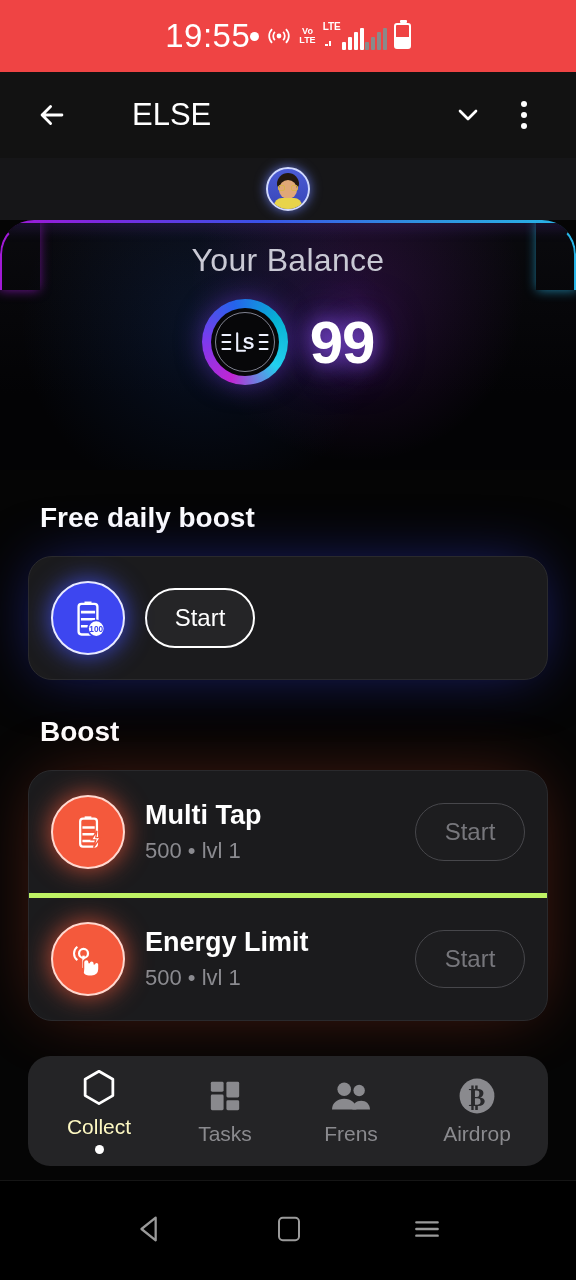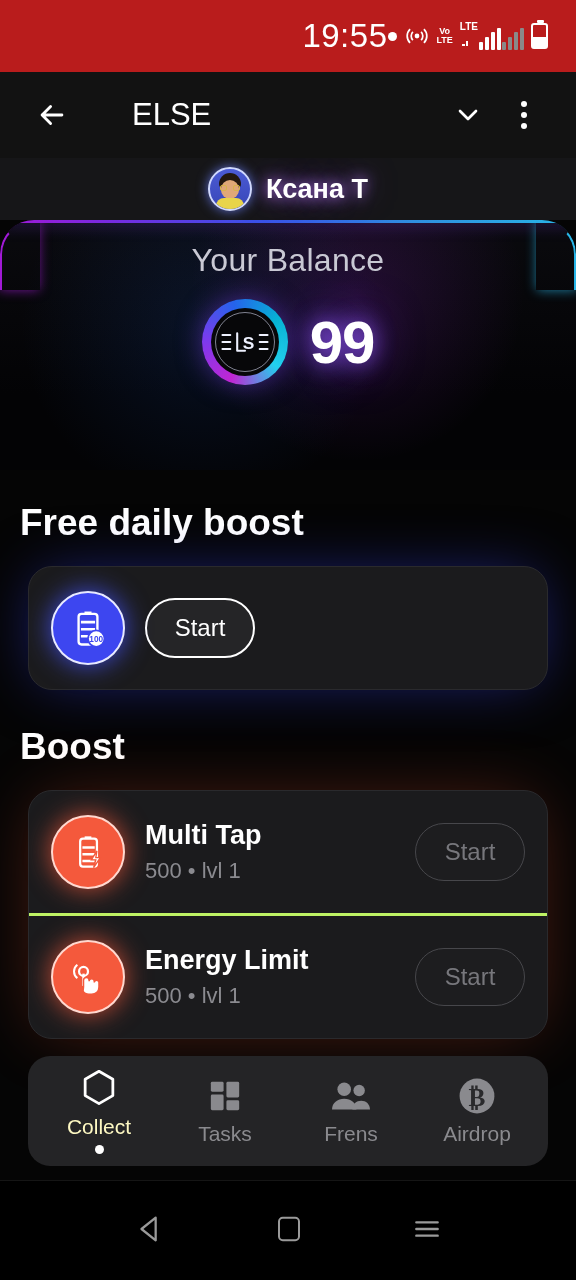--- a/index.html
+++ b/index.html
@@ -6,22 +6,22 @@
   html, body {
     width:576px; height:1280px;
     background:#000;
     font-family:"Liberation Sans", sans-serif;
     overflow:hidden;
   }
   #screen { position:relative; width:576px; height:1280px; background:#000; }
 
   
   .statusbar {
-    height:72px; background:#b91c1c;
-    display:flex; align-items:center; justify-content:flex-end;
+    height:72px; background:#ef4444;
+    display:flex; align-items:center; justify-content:center;
     padding:0 28px;
   }
   .clock { color:#fff; font-size:33px; letter-spacing:.5px; }
   .sb-right { display:flex; align-items:center; gap:7px; }
   .sb-dot { width:9px; height:9px; border-radius:50%; background:#fff; }
   .sb-ico { display:block; }
   .volte { color:#fff; font-size:9px; font-weight:bold; line-height:9.5px; text-align:center; }
   .lte-wrap { display:flex; align-items:flex-end; gap:1px; }
   .lte-lbl { color:#fff; font-size:10px; font-weight:bold; line-height:10px; text-align:center; }
   .bars { display:flex; align-items:flex-end; gap:2px; height:22px; }
@@ -113,30 +113,30 @@
   .coin-in:before {
     content:""; position:absolute; inset:4px; border-radius:50%;
     border:1.5px solid rgba(225,230,255,.55);
   }
   .bal-value {
     color:#fff; font-size:60px; font-weight:bold; letter-spacing:-1px;
     text-shadow:0 0 22px rgba(150,90,255,.95), 0 0 48px rgba(120,60,240,.7);
   }
 
   
-  .section-title { color:#fff; font-size:37px; font-weight:bold; padding:0 20px; }
+  .section-title { color:#fff; font-size:28px; font-weight:bold; padding:0 40px; }
   .card {
     margin:0 28px; background:#1b1b1d; border:1px solid #2a2a2d; border-radius:24px;
     position:relative;
   }
   .card.blue  { box-shadow:0 0 60px -10px rgba(50,60,220,.55); }
   .card.boost { box-shadow:0 0 70px -12px rgba(255,90,50,.32); }
 
   .row { display:flex; align-items:center; padding:24px 22px; gap:20px; }
-  .row + .row { border-top:3px solid #bef264; }
+  .row + .row { border-top:5px solid #bef264; }
   .ico {
     width:74px; height:74px; border-radius:50%; flex:0 0 74px;
     display:flex; align-items:center; justify-content:center; position:relative;
   }
   .ico.blue   { background:#3d46f0; border:2.5px solid #e8eaff; box-shadow:0 0 26px rgba(70,85,255,.85); }
   .ico.orange { background:#f4593c; border:2.5px solid #ffd8cf; box-shadow:0 0 26px rgba(244,89,60,.8); }
   .row-mid { flex:1; min-width:0; }
   .row-title { color:#fff; font-size:27px; font-weight:bold; line-height:1.15; }
   .row-sub { color:#8b8b90; font-size:22px; margin-top:7px; }
   .btn {
@@ -235,21 +235,20 @@
     <div class="userbar">
       <div class="avatar">
         <span class="av-hair"></span>
           <span class="av-face"></span>
         <span class="av-glass">
             <i></i>
             <i></i>
           </span>
           <span class="av-body"></span>
       </div>
-      <div class="username">Ксана Т</div>
     </div>
 
     <div class="balance-card">
       <span class="bc-edge-l"></span>
       <span class="bc-edge-r"></span>
       <div class="bal-label">Your Balance</div>
       <div class="bal-row">
         <div class="coin">
           <div class="coin-in">
             <svg viewBox="0 0 60 34" width="52" height="30">

